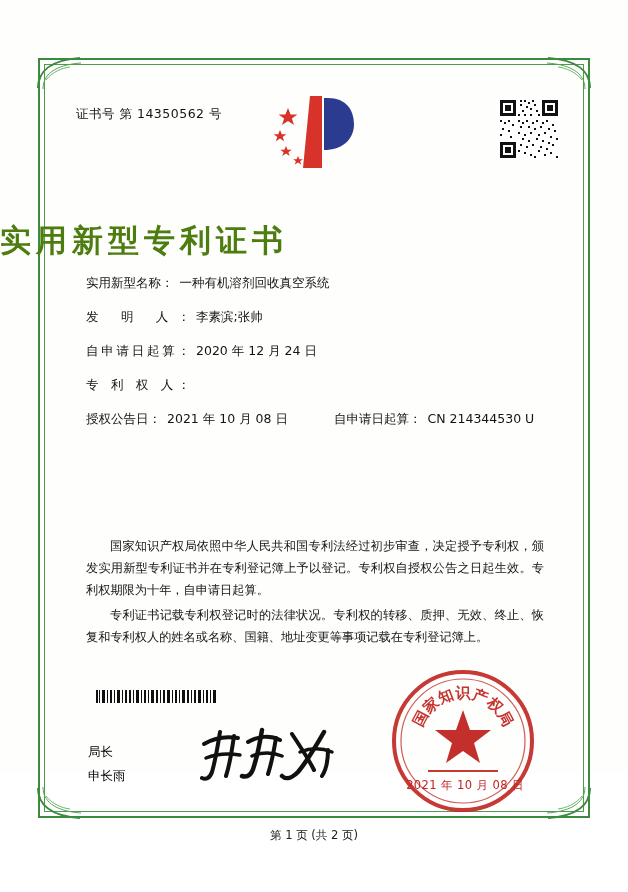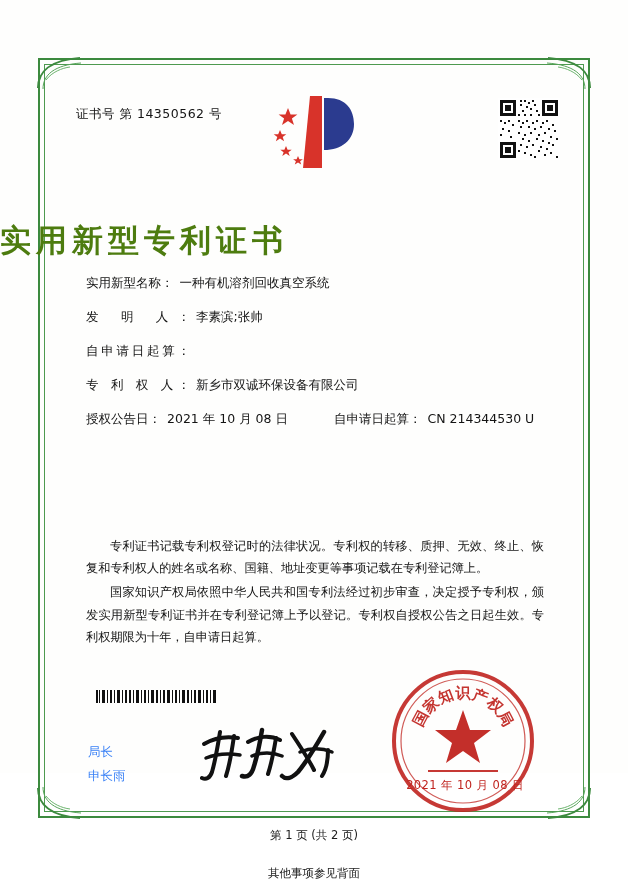--- a/index.html
+++ b/index.html
@@ -137,21 +137,21 @@
     left: 96px; top: 688px;
     width: 122px; height: 13px;
   }
 
   
   .sig-labels {
     position: absolute;
     left: 88px; top: 740px;
     font-size: 12.5px;
     line-height: 1.9;
-    color: #3b82f6;
+    color: #000000;
   }
   .signature {
     position: absolute;
     left: 196px; top: 724px;
     width: 150px; height: 60px;
   }
 
   
   .seal {
     position: absolute;
@@ -333,41 +333,41 @@
     </div>
 
     <div class="field-row">
       <span class="field-label spread w-lbl-1">发 明 人：</span>
       <span class="field-value">李素滨;张帅</span>
     </div>
 
 
     <div class="field-row">
       <span class="field-label spread w-lbl-1">自申请日起算：</span>
+      <span class="field-value">2020 年 12 月 24 日</span>
     </div>
 
     <div class="field-row">
       <span class="field-label spread w-lbl-1">专 利 权 人：</span>
-      <span class="field-value">新乡市双诚环保设备有限公司</span>
     </div>
 
 
     <div class="field-row split">
       <span class="field-label">授权公告日：</span>
       <span class="field-value">2021 年 10 月 08 日</span>
       <span class="split-gap"></span>
       <span class="field-label">自申请日起算：</span>
       <span class="field-value">CN 214344530 U</span>
     </div>
 
   </div>
 
   <div class="paras">
+    <p>国家知识产权局依照中华人民共和国专利法经过初步审查，决定授予专利权，颁发实用新型专利证书并在专利登记簿上予以登记。专利权自授权公告之日起生效。专利权期限为十年，自申请日起算。</p>
     <p>专利证书记载专利权登记时的法律状况。专利权的转移、质押、无效、终止、恢复和专利权人的姓名或名称、国籍、地址变更等事项记载在专利登记簿上。</p>
-    <p>国家知识产权局依照中华人民共和国专利法经过初步审查，决定授予专利权，颁发实用新型专利证书并在专利登记簿上予以登记。专利权自授权公告之日起生效。专利权期限为十年，自申请日起算。</p>
   </div>
 
   <div class="barcode">
     <svg width="122" height="13" viewBox="0 0 122 13" shape-rendering="crispEdges">
       <g fill="#111111">
         <rect x="0" y="0" width="2" height="13"></rect>
           <rect x="3" y="0" width="1" height="13"></rect>
         <rect x="6" y="0" width="3" height="13"></rect>
           <rect x="11" y="0" width="1" height="13"></rect>
         <rect x="14" y="0" width="2" height="13"></rect>
@@ -443,15 +443,14 @@
         <text x="75" y="32" text-anchor="middle" transform="rotate(62 75 75)">局</text>
       </g>
       <g fill="#c0241f" opacity="0.9">
         <rect x="40" y="104" width="70" height="2"></rect>
       </g>
     </svg>
   </div>
   <div class="seal-date">2021 年 10 月 08 日</div>
 
   <div class="page-no">第 1 页 (共 2 页)</div>
-  <div class="footer-note">其他事项参见背面</div>
 
 </div>
 
 </body></html>

